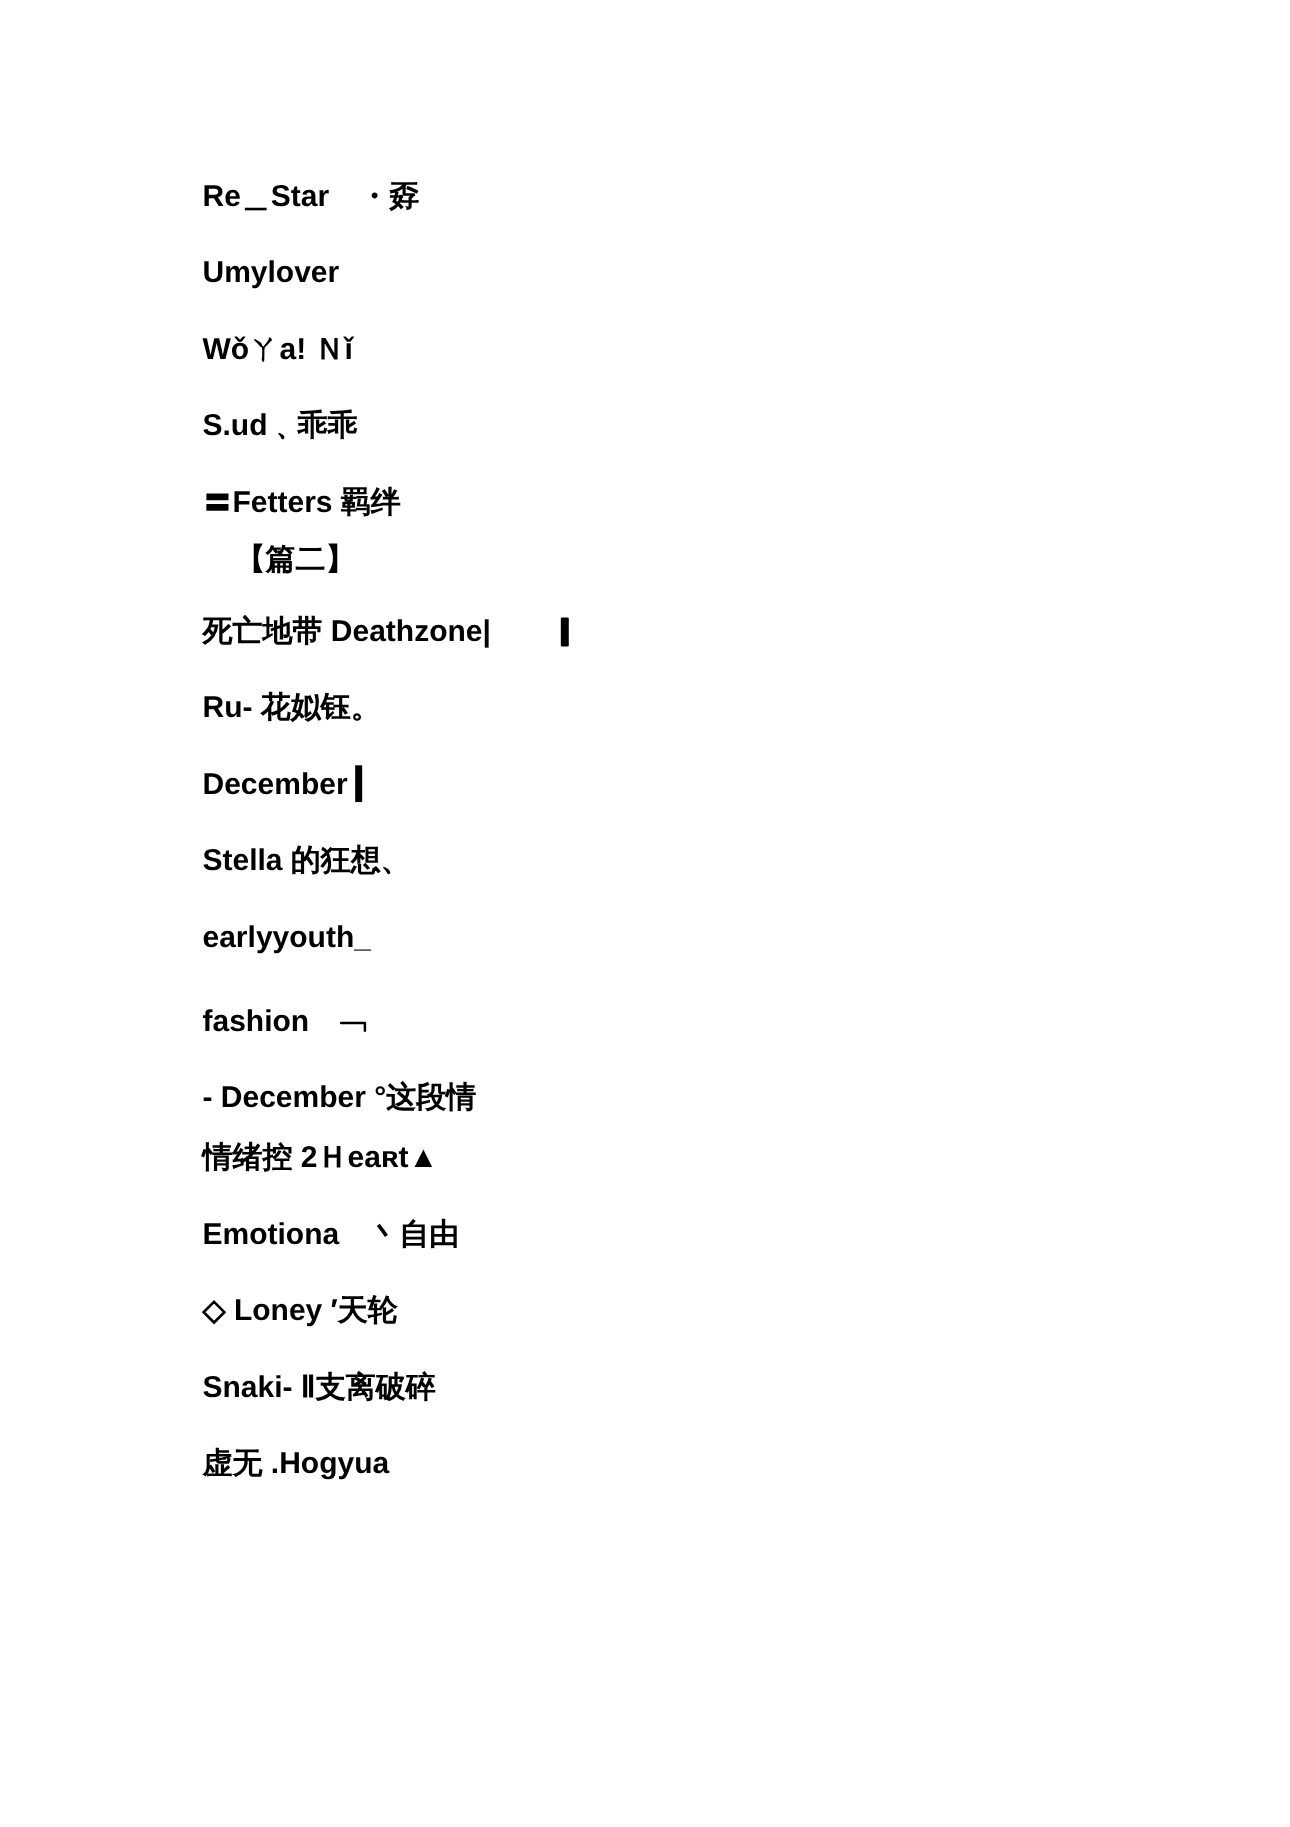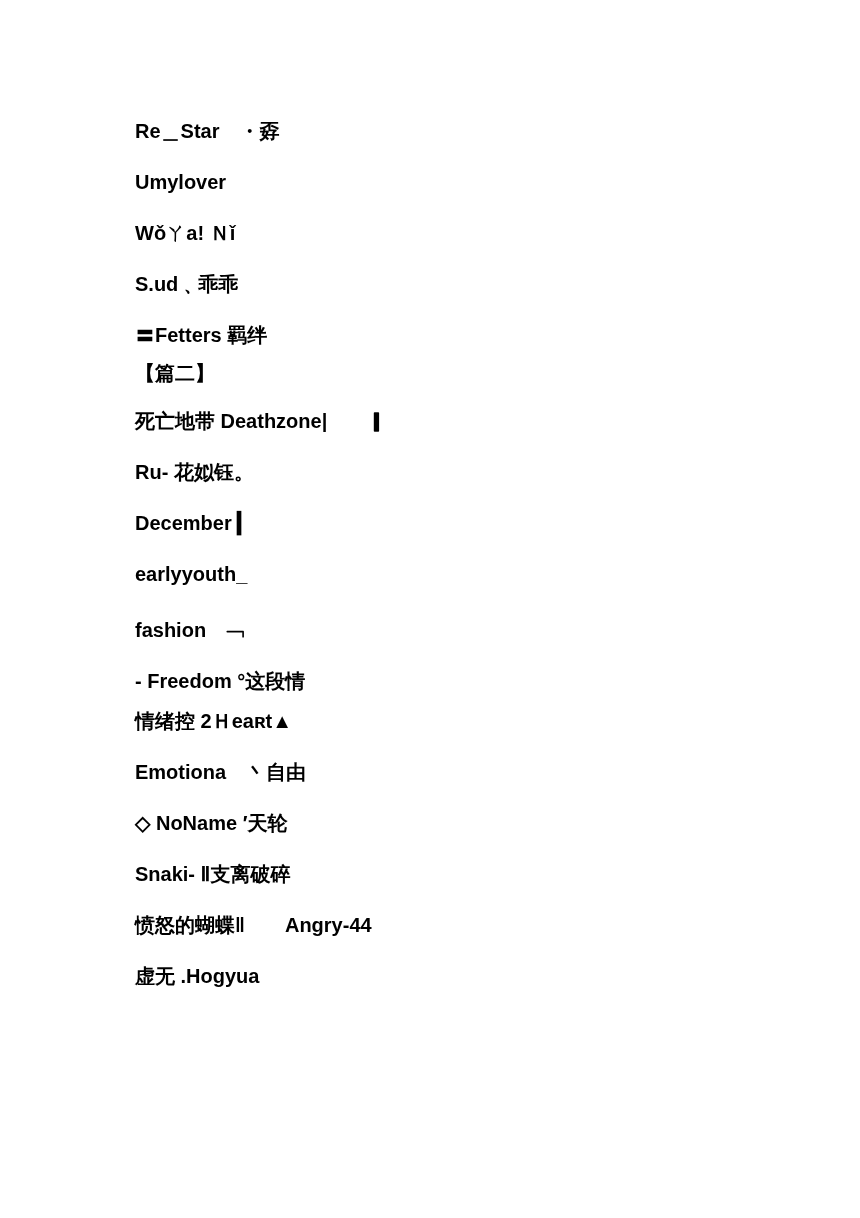--- a/index.html
+++ b/index.html
@@ -19,43 +19,44 @@
   .line {
     margin-bottom: 25px;
     line-height: 1.3;
     white-space: pre;
     font-weight: bold;
   }
   .section {
     font-weight: bold;
     margin-top: 2px;
     margin-bottom: 22px;
+    margin-left: 22px;
   }
 </style>
 </head>
 <body>
 
 <div class="page">
 
   <div class="line">Re＿Star　・孬</div>
   <div class="line">Umylover</div>
   <div class="line">Wǒㄚa! Ｎǐ</div>
   <div class="line">S.ud﹑乖乖</div>
   <div class="line" style="margin-bottom:12px;">〓Fetters 羁绊</div>
 
   <div class="line section">【篇二】</div>
 
   <div class="line">死亡地带 Deathzone|　　▎</div>
   <div class="line">Ru- 花姒钰。</div>
   <div class="line">December ▎</div>
+  <div class="line">Stella 的狂想、</div>
   <div class="line" style="margin-bottom:30px;">earlyyouth_</div>
   <div class="line">fashion　﹁</div>
 
-  <div class="line" style="margin-bottom:14px;">- Freedom °这段情</div>
+  <div class="line" style="margin-bottom:14px;">- December °这段情</div>
   <div class="line">情绪控 2Ｈеаʀt▲</div>
 
   <div class="line">Emotiona　丶自由</div>
-  <div class="line">◇ NoName ′天轮</div>
+  <div class="line">◇ Loney ′天轮</div>
   <div class="line">Snaki- Ⅱ支离破碎</div>
-  <div class="line">愤怒的蝴蝶‖　　Angry-44</div>
   <div class="line">虚无 .Hogyua</div>
 
 </div>
 
 </body></html>

